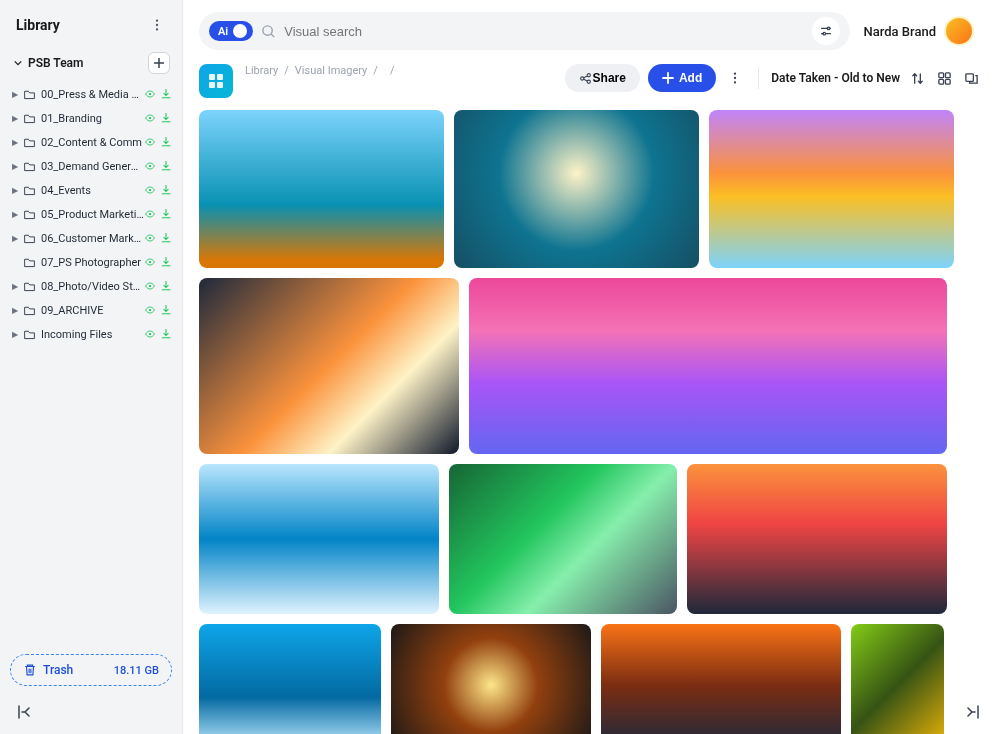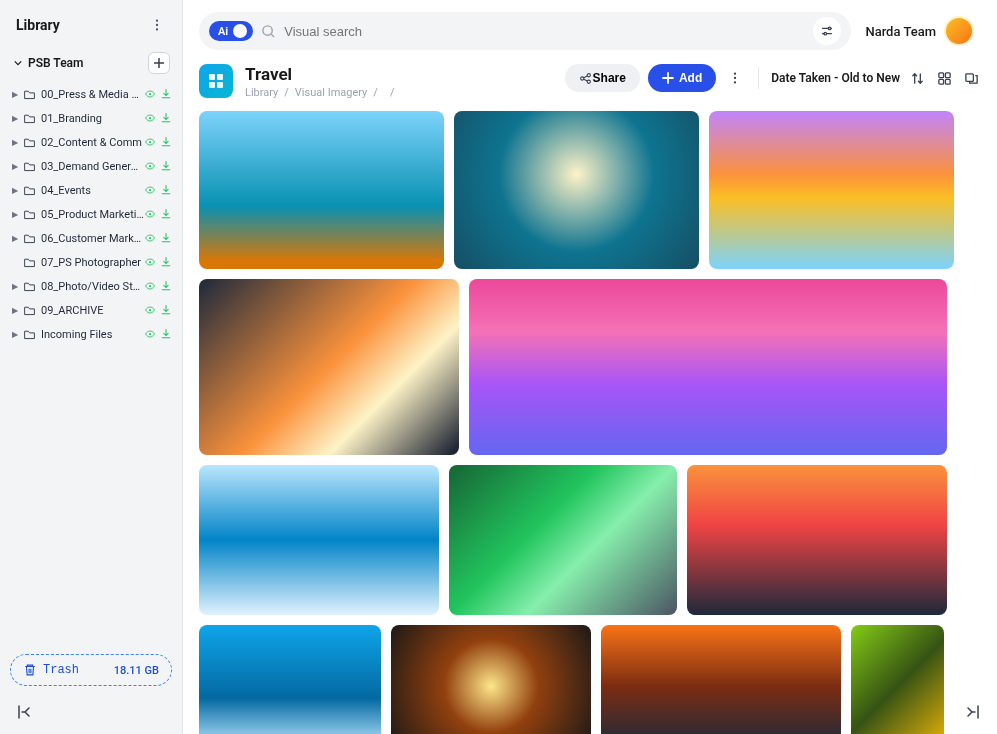--- a/index.html
+++ b/index.html
@@ -15,21 +15,21 @@
 .team-name { display:flex; align-items:center; gap:6px; font-weight:600; font-size:12px; }
 .add-btn { width:22px; height:22px; border:1px solid #d1d5db; border-radius:6px; background:#fff; display:flex; align-items:center; justify-content:center; cursor:pointer; }
 .tree { flex:1; overflow:auto; padding: 0 4px; }
 .tree-row { display:flex; align-items:center; padding: 5px 6px; border-radius:4px; cursor:pointer; font-size:11px; min-height:24px; }
 .tree-chevron { width:10px; display:flex; justify-content:center; color:#6b7280; font-size:8px; }
 .tree-folder-icon { margin-left:3px; margin-right:5px; color:#4b5563; display:flex; }
 .tree-label { flex:1; white-space:nowrap; overflow:hidden; text-overflow:ellipsis; color:#1f2937;}
 .tree-actions { display:flex; gap:4px; }
 .tree-action { color:#22c55e; display:flex; }
 .trash { margin: 8px 10px; border: 1.5px dashed #3b82f6; border-radius: 24px; padding: 8px 12px; display:flex; align-items:center; justify-content:space-between; cursor:pointer; }
-.trash-left { display:flex; align-items:center; gap:6px; color:#1d4ed8; font-weight:500; font-size:12px;font-family:Liberation Mono, monospace;}
+.trash-left { display:flex; align-items:center; gap:6px; color:#1d4ed8; font-weight:500; font-size:12px;}
 .trash-size { color:#1d4ed8; font-size:11px; font-weight:500; }
 .collapse-row { padding: 6px 12px 10px; }
 
 
 .main { flex:1; display:flex; flex-direction:column; overflow:hidden; position:relative; }
 .topbar { display:flex; align-items:center; gap:14px; padding: 12px 23px 10px 16px; }
 .search-wrap { flex:1; display:flex; align-items:center; background:#f3f4f6; border-radius:24px; padding: 6px 10px; gap:8px; height:38px; }
 .ai-pill { background:#2850e8; color:#fff; border-radius:14px; padding:3px 6px 3px 9px; display:flex; align-items:center; gap:5px; font-size:11px; font-weight:600;}
 .ai-toggle { width:14px; height:14px; border-radius:50%; background:#fff; }
 .search-input { flex:1; border:none; background:none; outline:none; font-size:13px; color:#be185d; }
@@ -383,36 +383,35 @@
         <input class="search-input" placeholder="Visual search" style="">
         <div class="filter-btn">
           <svg width="14" height="14" viewBox="0 0 16 16">
               <path d="M3 5h7M13 5h0M3 11h2M8 11h5" stroke="#374151" stroke-width="1.5" stroke-linecap="round"></path>
               <circle cx="11" cy="5" r="1.5" stroke="#374151" stroke-width="1.3" fill="none"></circle>
               <circle cx="6" cy="11" r="1.5" stroke="#374151" stroke-width="1.3" fill="none"></circle>
             </svg>
         </div>
       </div>
       <div class="user">
-        <span>Narda Team</span>
+        <span>Narda Brand</span>
         <div class="avatar"></div>
       </div>
     </div>
 
     <div class="page-header">
       <div class="folder-icon-lg">
         <svg width="18" height="18" viewBox="0 0 18 18">
             <rect x="2" y="2" width="6" height="6" rx="1" fill="#fff" opacity="0.9"></rect>
             <rect x="10" y="2" width="6" height="6" rx="1" fill="#fff" opacity="0.9"></rect>
             <rect x="2" y="10" width="6" height="6" rx="1" fill="#fff" opacity="0.9"></rect>
             <rect x="10" y="10" width="6" height="6" rx="1" fill="#fff" opacity="0.9"></rect>
           </svg>
       </div>
       <div class="ph-left">
-        <div class="page-title">Travel</div>
         <div class="breadcrumb" id="breadcrumb">
             <span>Library</span>
             <span>/</span>
             <span>Visual Imagery</span>
             <span>/</span>
             <span></span>
             <span>/</span>
           </div>
       </div>
       <div class="ph-actions">

